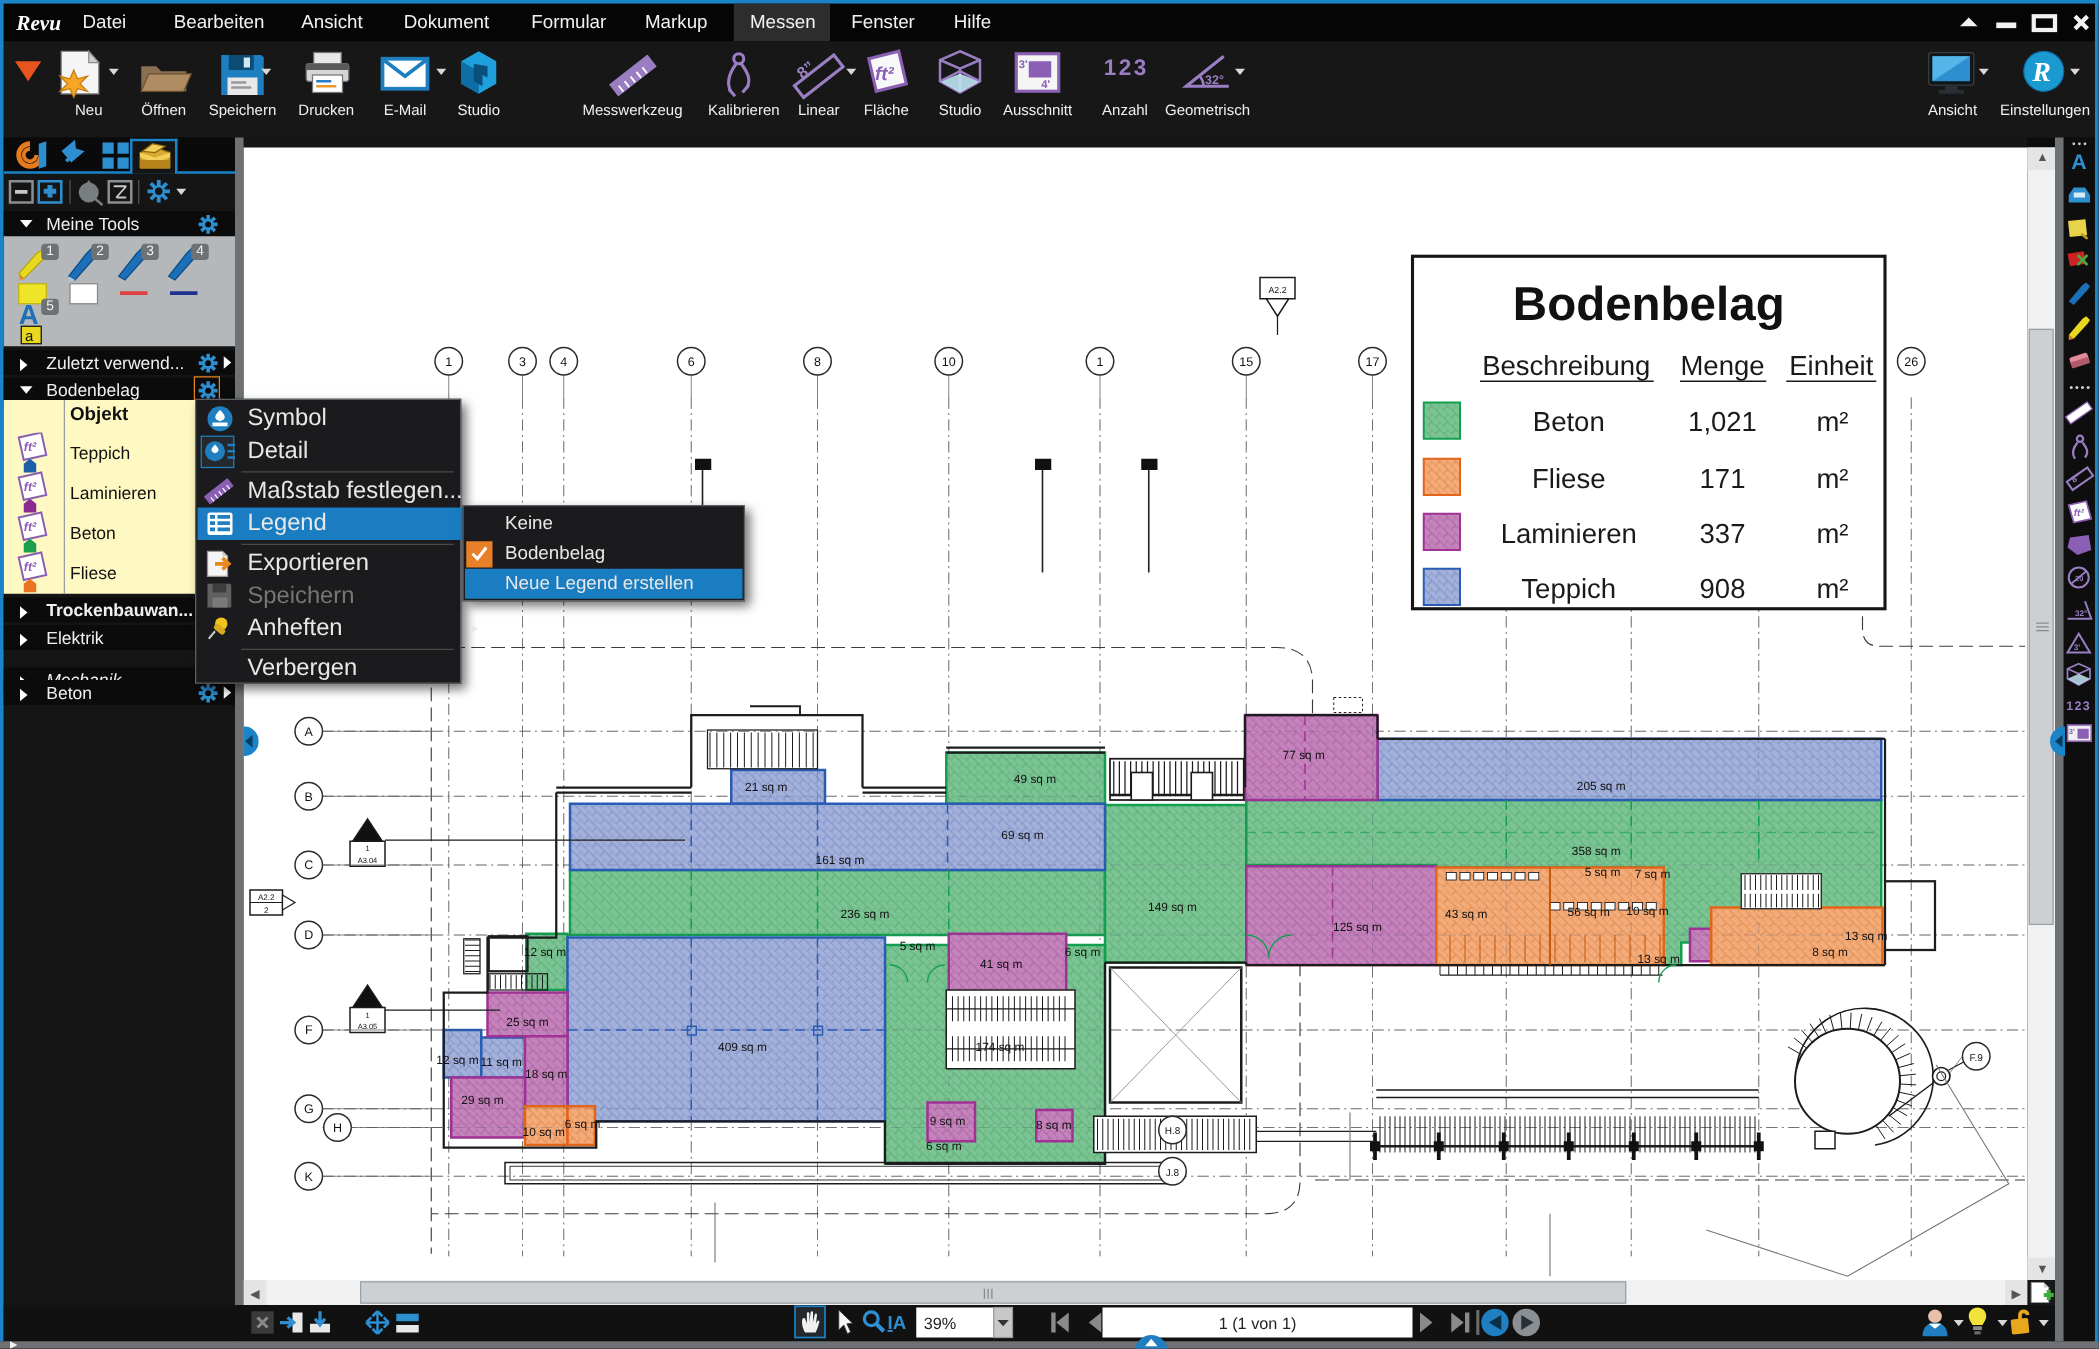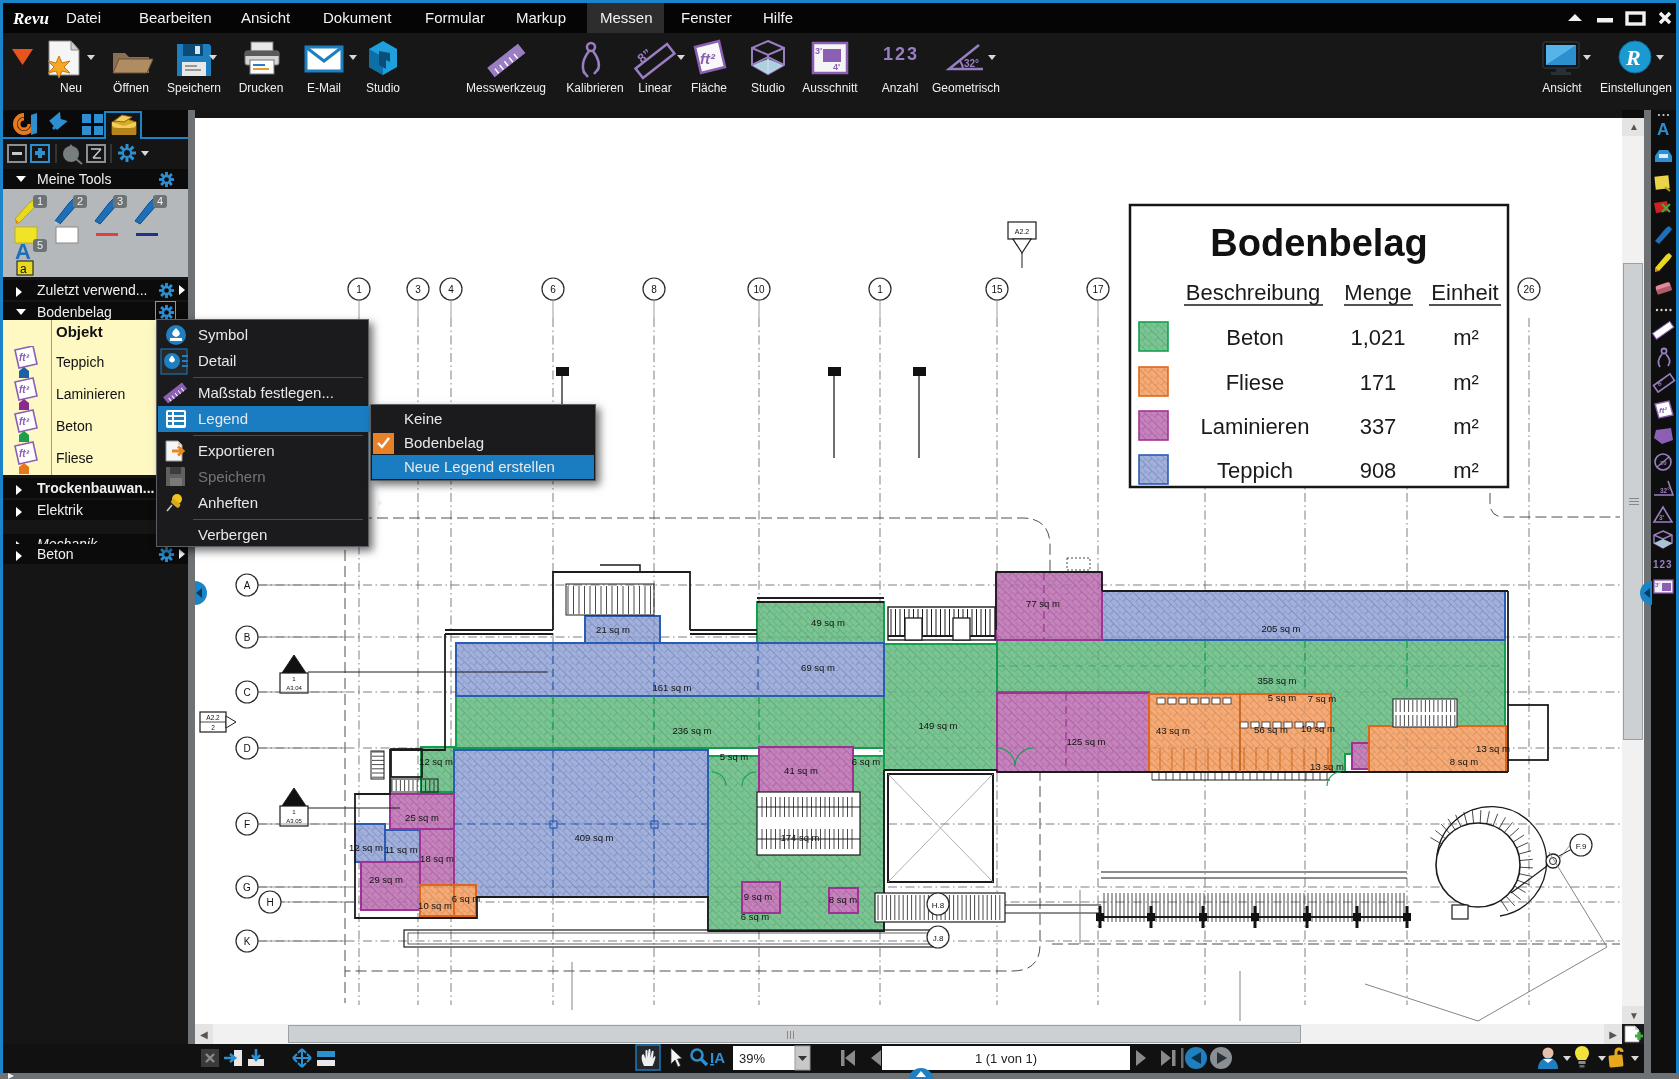--- a/index.html
+++ b/index.html
@@ -41,21 +41,21 @@
 #hscroll{left:195px;top:1024px;width:1427px;height:20px;background:#f1f1f1;}
 #hthumb{position:absolute;left:93px;top:1px;width:1013px;height:18px;background:#cdd0d2;border:1px solid #9aa0a3;}
 .sarrow{position:absolute;font-size:10px;color:#555;}
 #graystrip{left:1644px;top:110px;width:7px;height:963px;background:#6e7274;}
 #rightbar{left:1651px;top:110px;width:25px;height:963px;background:#0e0e0e;}
 #splitter{left:188px;top:110px;width:7px;height:963px;background:#6e7274;}
 #statusbar{left:3px;top:1044px;width:1641px;height:29px;background:#111111;}
 #addpage{left:1622px;top:1024px;width:22px;height:20px;background:#18181a;}
 
 #ctxmenu{left:156px;top:319px;width:213px;height:228px;background:#1b1b1d;border:1px solid #5a5f63;box-shadow:4px 4px 8px rgba(0,0,0,.55);z-index:50;}
-#ctxmenu .row{position:absolute;left:1px;width:232px;height:26px;color:#e8e8e8;font-size:15px;line-height:26px;}
+#ctxmenu .row{position:absolute;left:1px;width:232px;height:26px;color:#e8e8e8;font-size:19px;line-height:26px;}
 #ctxmenu .row .lbl{position:absolute;left:40px;}
 #ctxmenu .sep{position:absolute;left:36px;width:170px;height:1px;background:#4a4a4a;}
 #submenu{left:370px;top:404px;width:226px;height:77px;background:#1b1b1d;border:1px solid #5a5f63;box-shadow:4px 4px 8px rgba(0,0,0,.55);z-index:50;}
 #submenu .row{position:absolute;left:1px;width:222px;height:24px;color:#e8e8e8;font-size:15px;line-height:24px;}
 .menublue{background:#1a7dc2;padding-left:40px;}
 .marrow{position:absolute;right:8px;top:8px;width:0;height:0;border-top:5px solid transparent;border-bottom:5px solid transparent;border-left:6px solid #e8e8e8;}
 </style>
 </head>
 <body>
 <div id="app">

